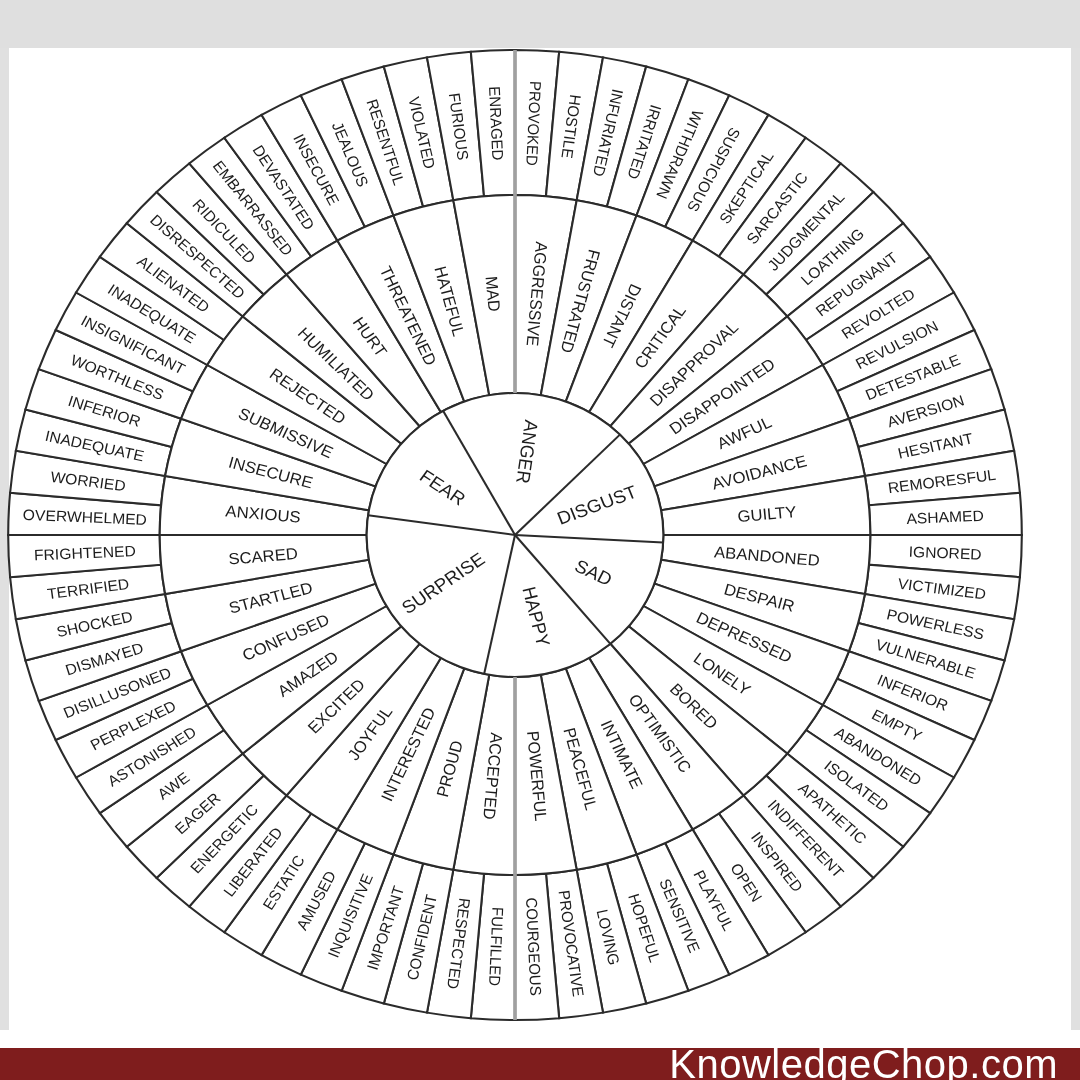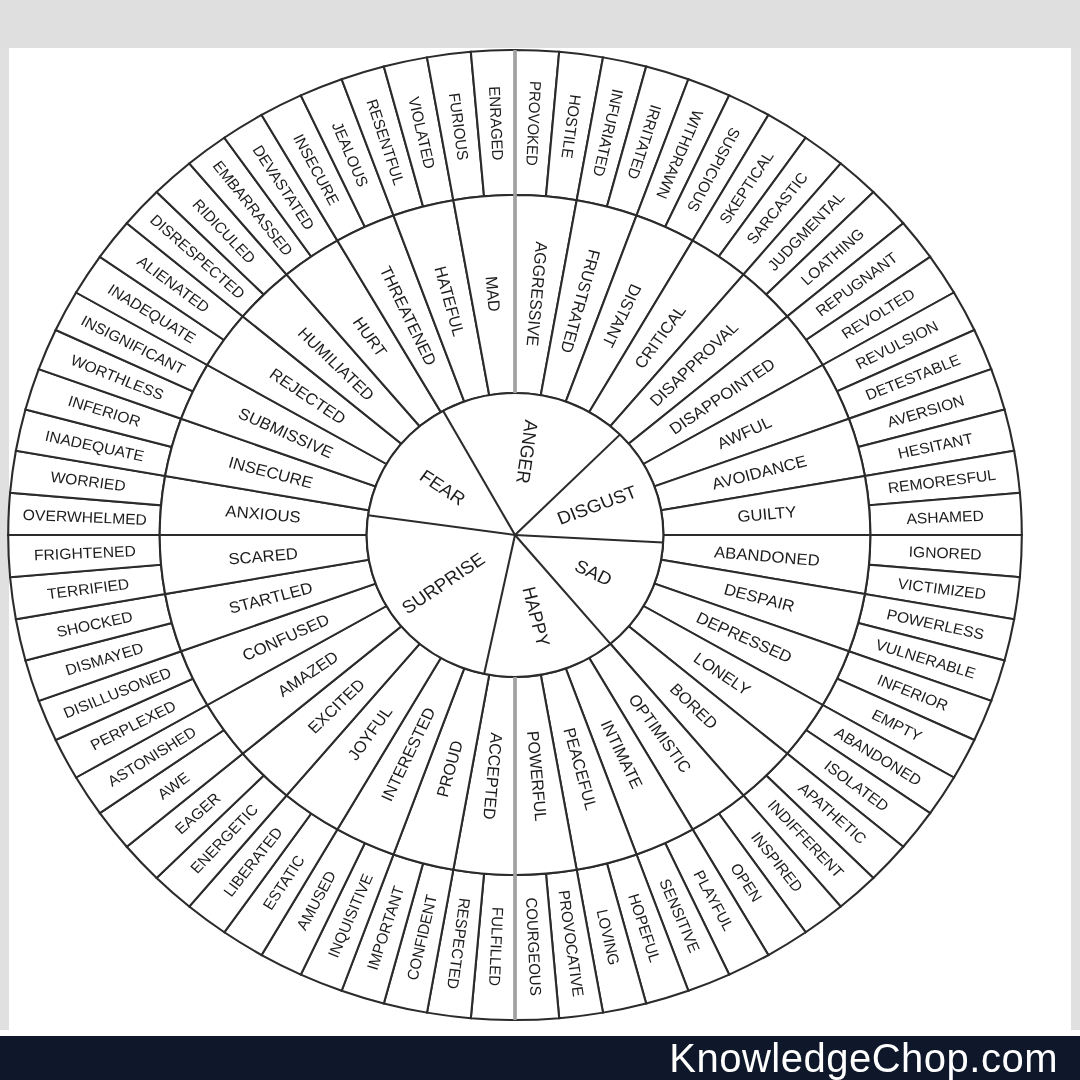--- a/index.html
+++ b/index.html
@@ -1,21 +1,21 @@
 <!DOCTYPE html>
 <html><head>
 <meta charset="utf-8">
 <style>
   html,body{margin:0;padding:0;background:#ffffff;}
   body{width:1080px;height:1080px;overflow:hidden;font-family:"Liberation Sans",sans-serif;}
   .stage{position:relative;width:1080px;height:1080px;background:#ffffff;}
   .bar-top{position:absolute;left:0;top:0;width:1080px;height:48px;background:#dfdfdf;}
   .strip-left{position:absolute;left:0;top:48px;width:9px;height:982px;background:#e0e0e0;}
   .strip-right{position:absolute;right:0;top:48px;width:9px;height:982px;background:#e0e0e0;}
-  .bar-bottom{position:absolute;left:0;bottom:0;width:1080px;height:44px;background:#0f172a;
+  .bar-bottom{position:absolute;left:0;bottom:0;width:1080px;height:32px;background:#7f1d1d;
               display:flex;align-items:center;justify-content:flex-end;}
   .wm-text{color:#ffffff;font-size:40px;padding-right:22px;letter-spacing:0.5px;}
   #wheel-svg{position:absolute;left:0;top:0;}
   text{fill:#1c1c1c;}
 </style>
 </head>
 <body>
 
 <div class="stage">
   <div class="bar-top"></div>

